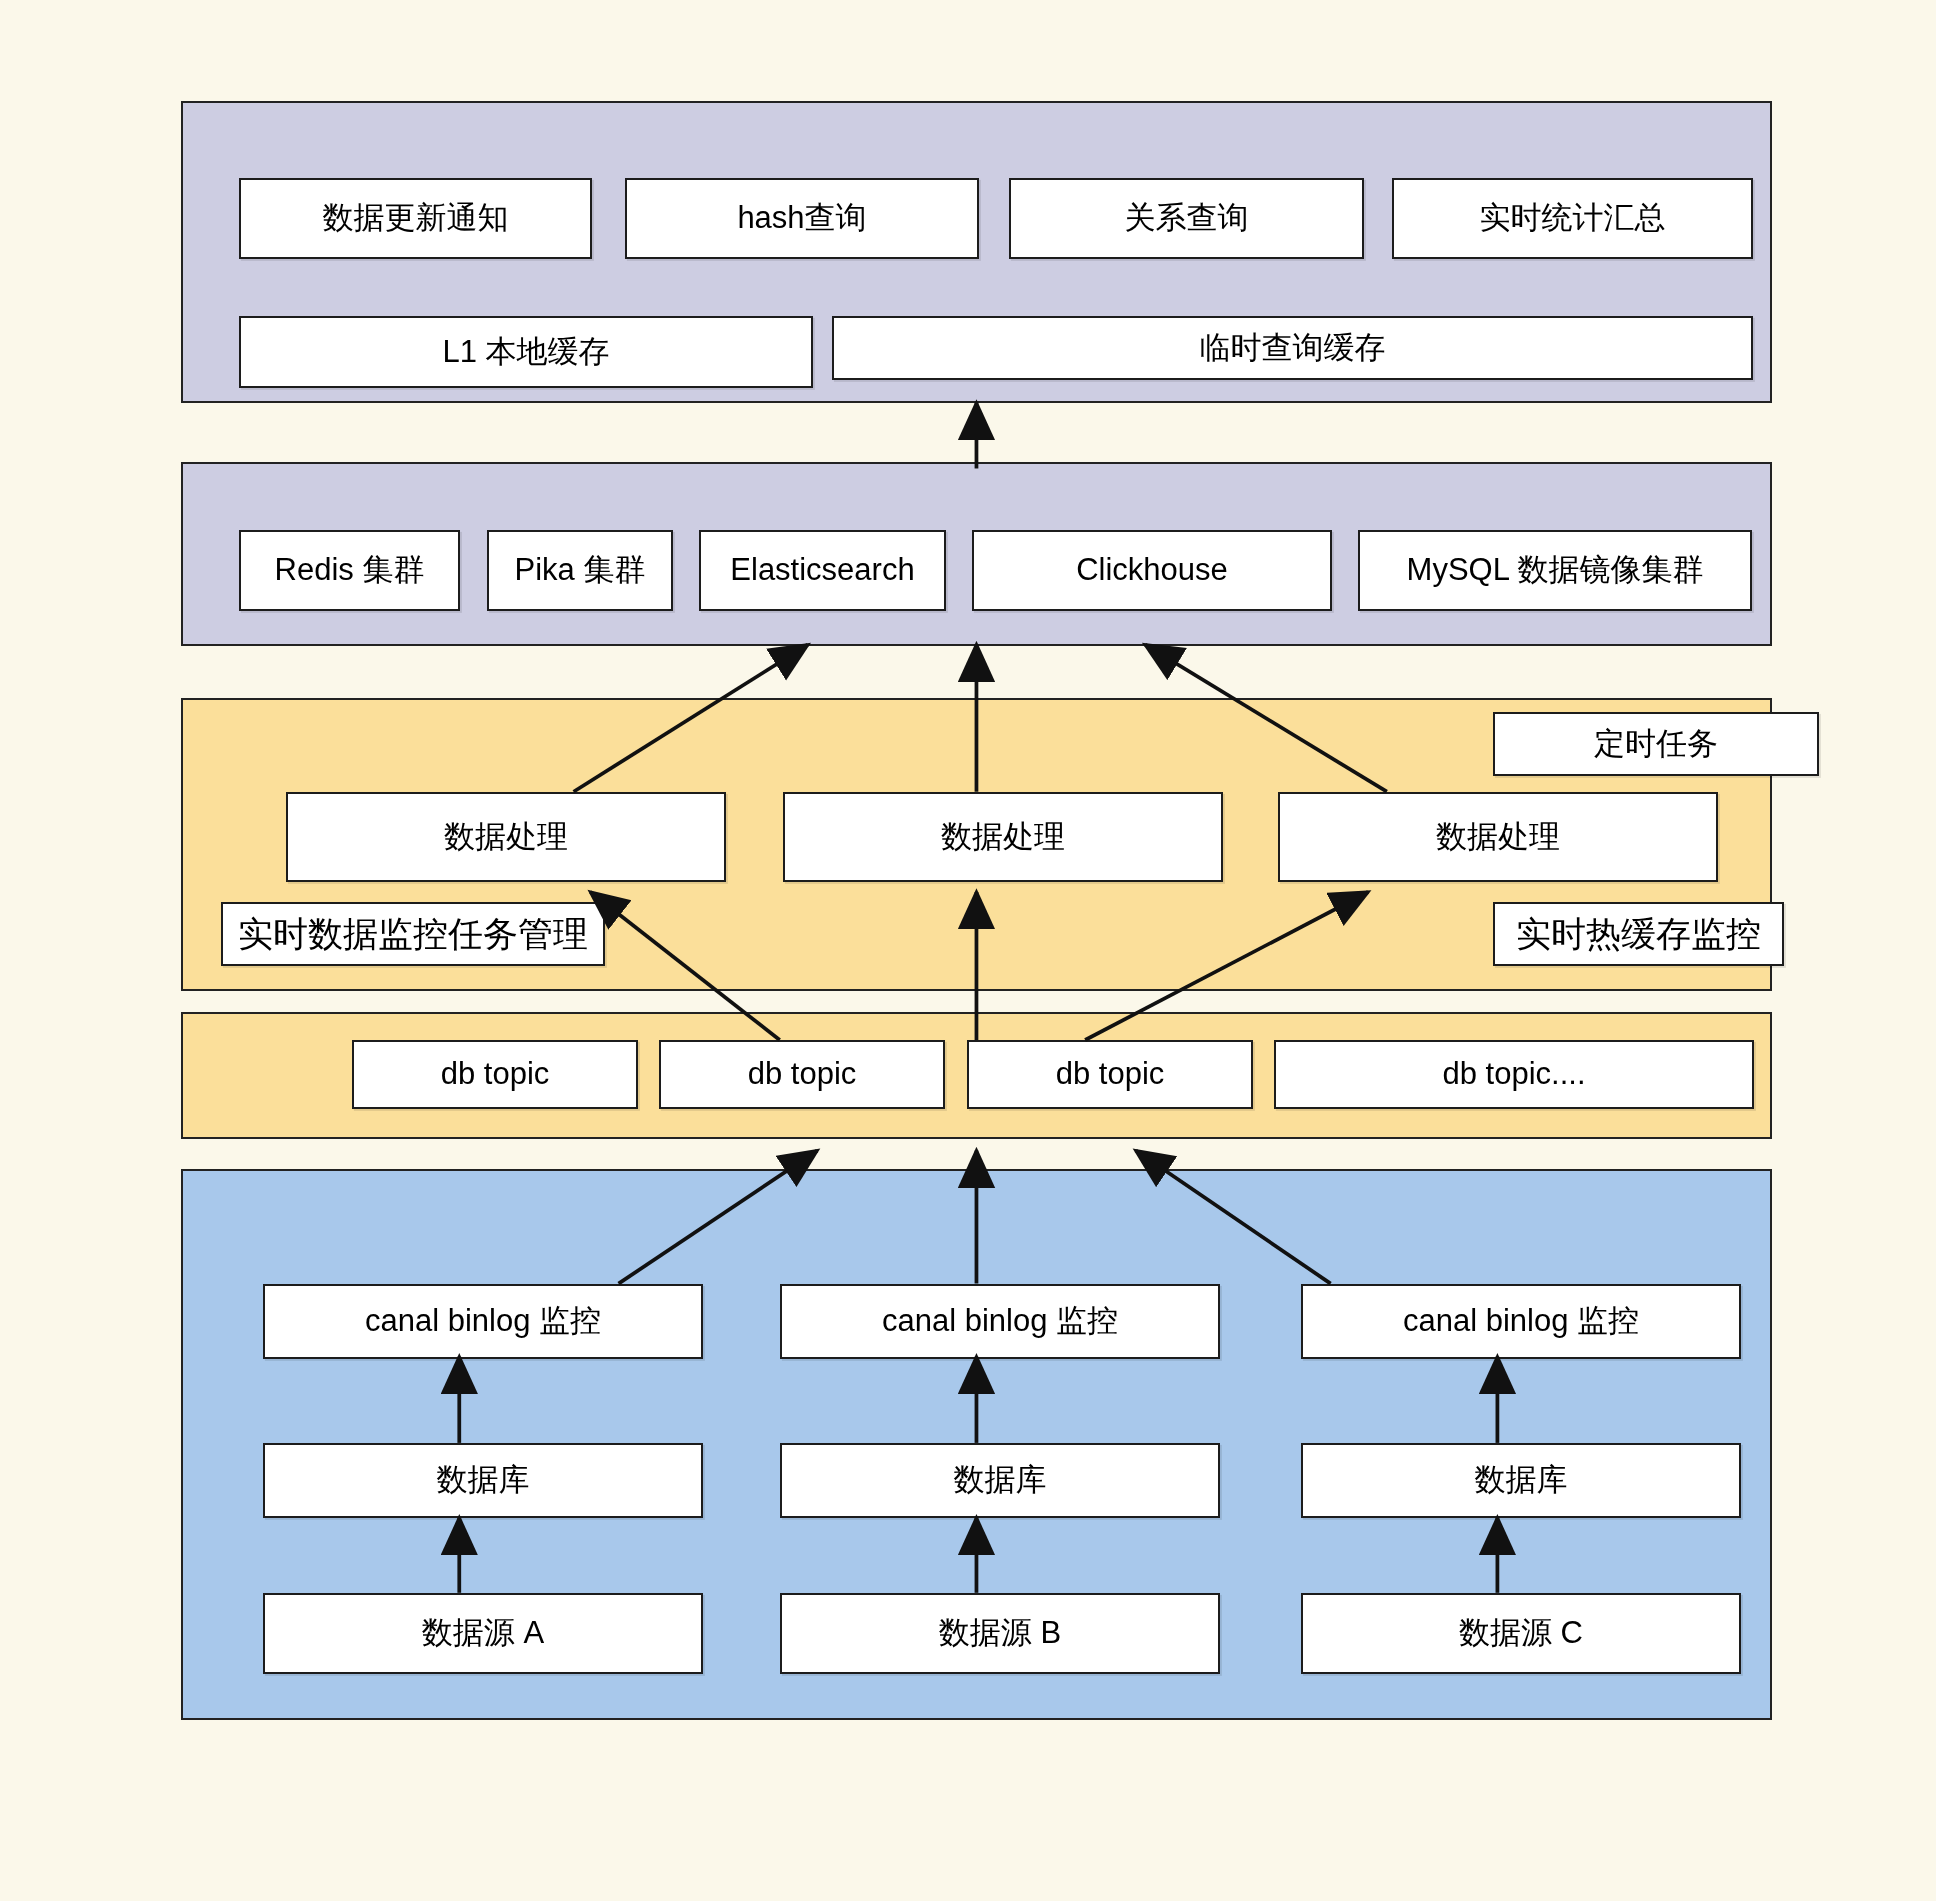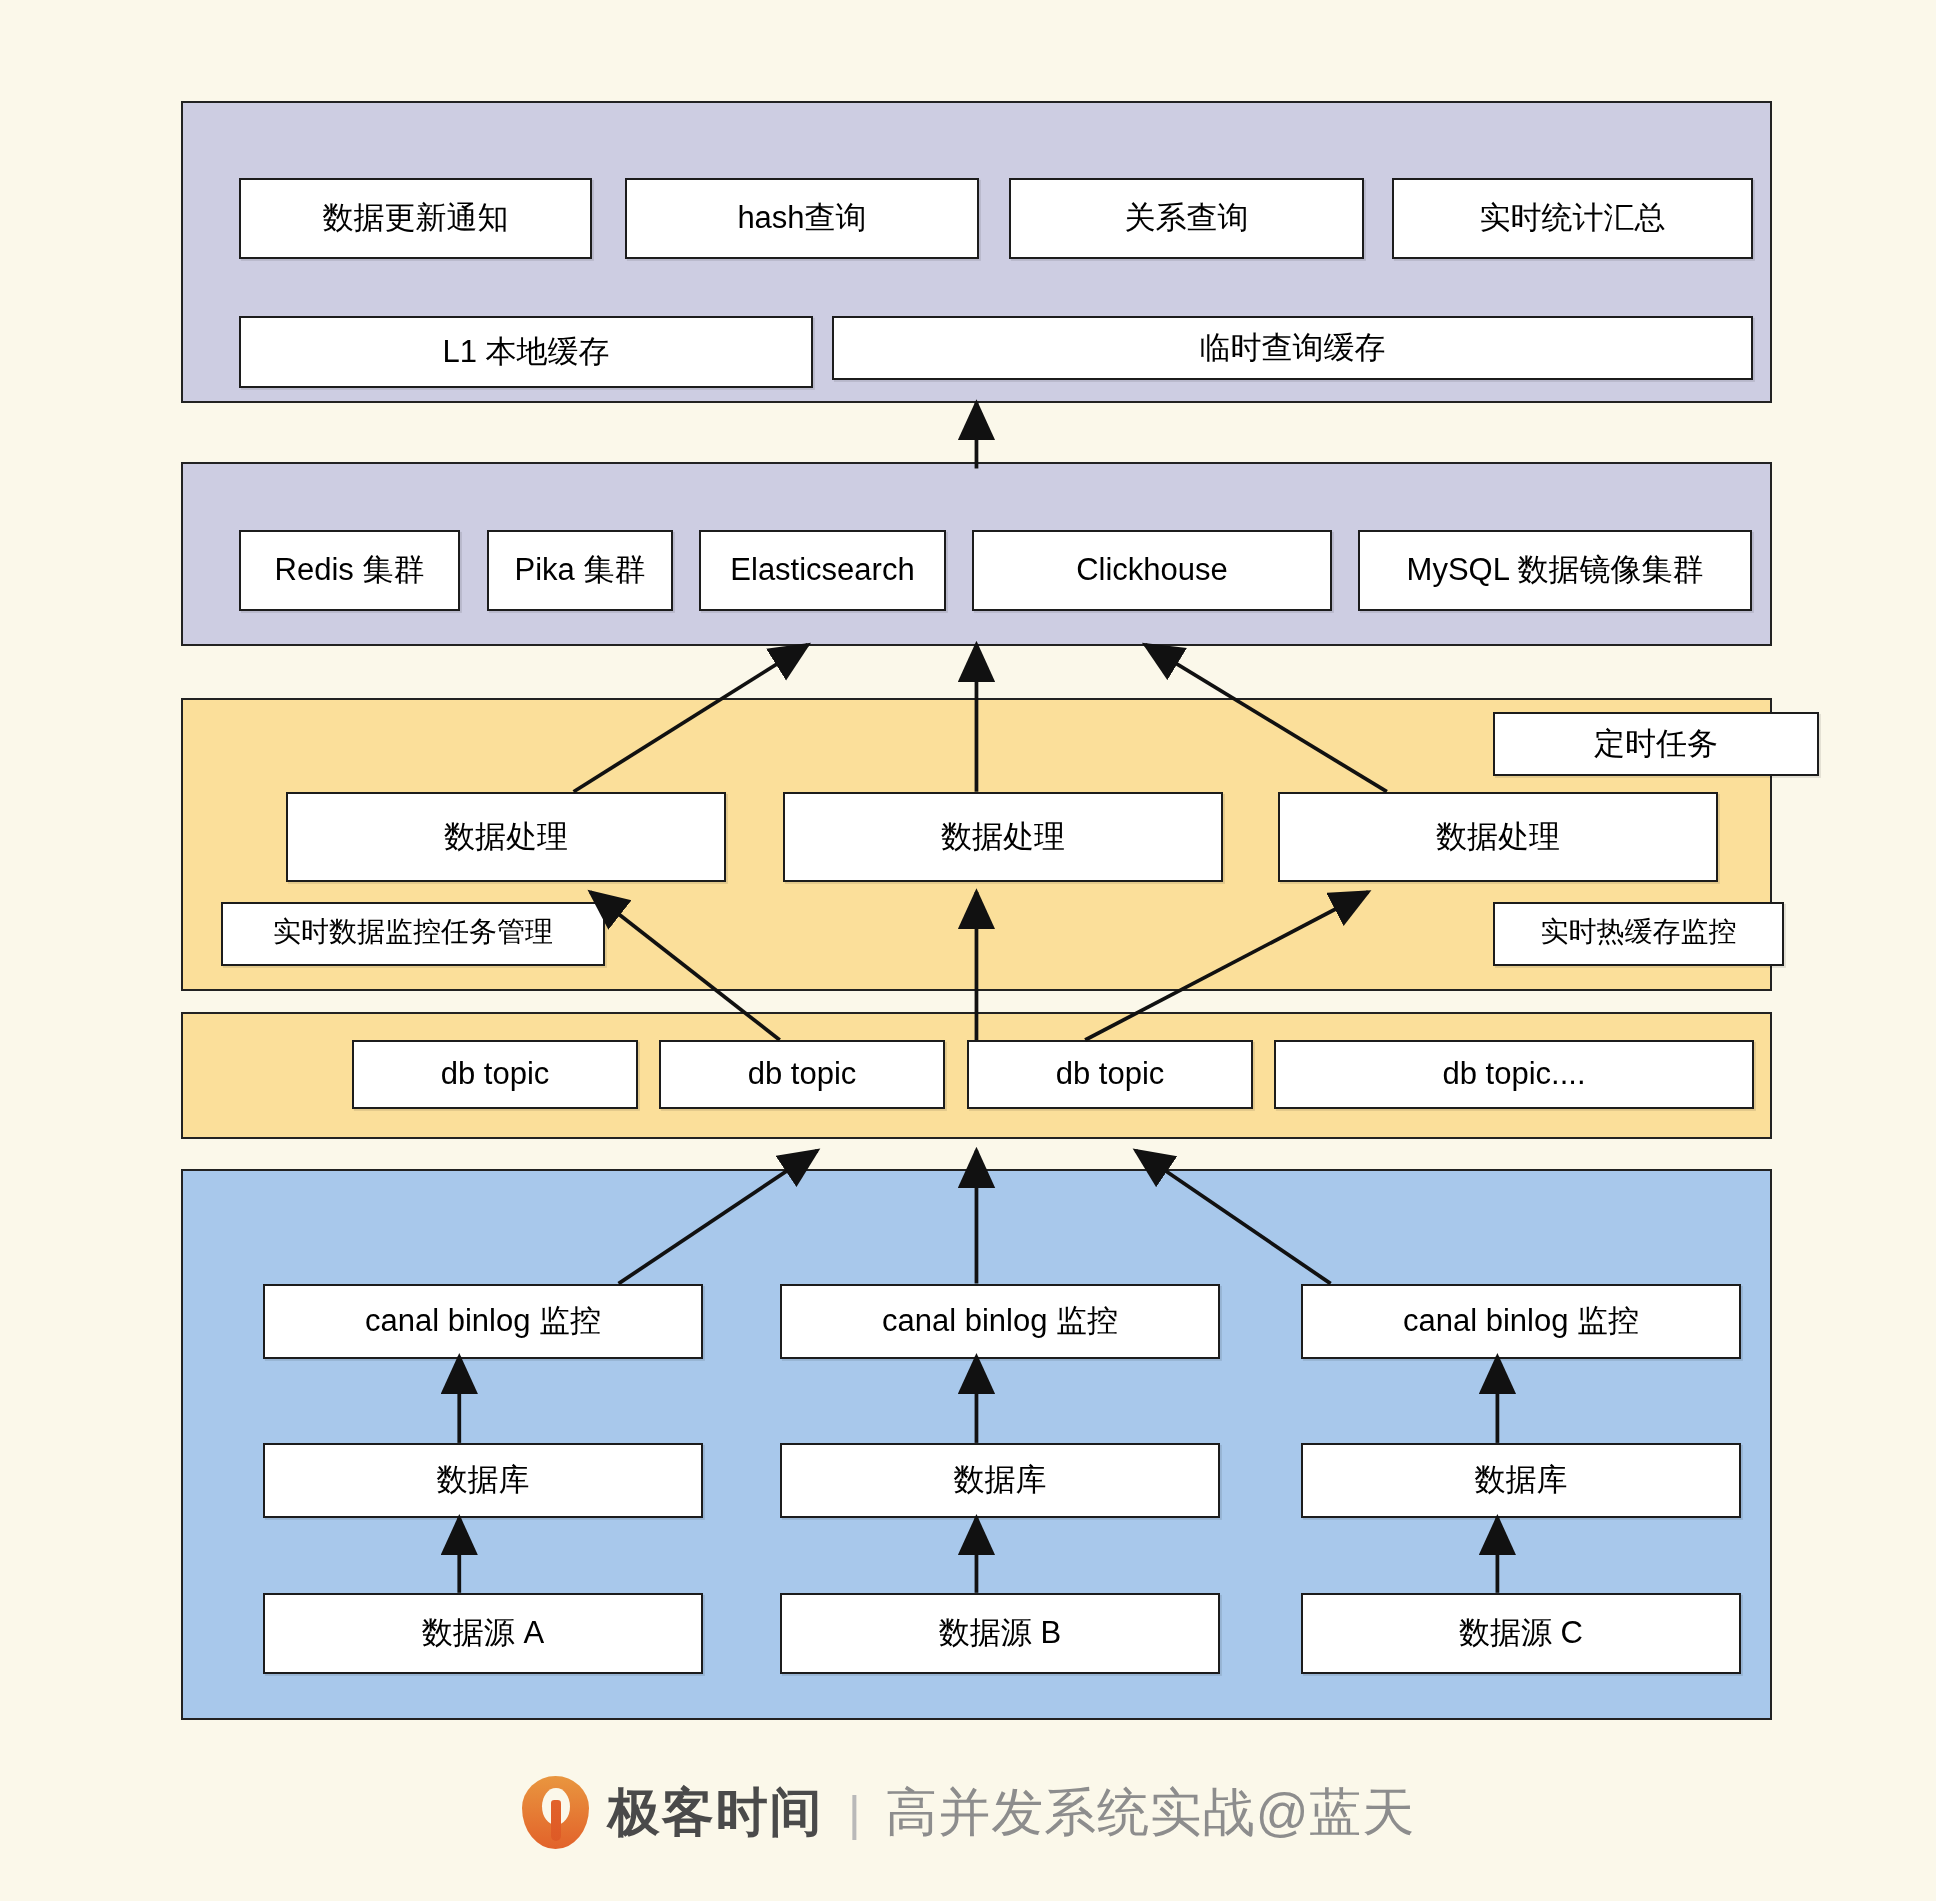--- a/index.html
+++ b/index.html
@@ -62,21 +62,21 @@
     align-items: center;
     justify-content: center;
     font-size: 31px;
     line-height: 1.1;
     color: #000;
     text-align: center;
     z-index: 3;
     box-shadow: 1.9px 1.9px 0 rgba(0,0,0,0.10);
     margin-left: 24px;
   }
-  .node.sm { font-size: 28px; font-family: Liberation Mono, monospace; }
+  .node.sm { font-size: 35px; }
 
   
   #footer {
     position: absolute;
     left: 0;
     top: 1761px;
     width: 1937px;
     height: 103px;
     display: flex;
     align-items: center;
@@ -215,25 +215,15 @@
   <div class="node" style="left:239px; top:1593px; width:440px; height:81px;">数据源 A</div>
 
   <div class="node" style="left:756px; top:1284px; width:440px; height:75px;">canal binlog 监控</div>
   <div class="node" style="left:756px; top:1443px; width:440px; height:75px;">数据库</div>
   <div class="node" style="left:756px; top:1593px; width:440px; height:81px;">数据源 B</div>
 
   <div class="node" style="left:1277px; top:1284px; width:440px; height:75px;">canal binlog 监控</div>
   <div class="node" style="left:1277px; top:1443px; width:440px; height:75px;">数据库</div>
   <div class="node" style="left:1277px; top:1593px; width:440px; height:81px;">数据源 C</div>
 
-  <div id="footer">
-    <div id="logo-mark">
-      <div class="drop"></div>
-      <div class="inner"></div>
-      <div class="tail"></div>
-    </div>
-    <span class="brand-name">极客时间</span>
-    <span class="brand-divider">|</span>
-    <span class="brand-course">高并发系统实战@蓝天</span>
-  </div>
 
 </div>
 
 
 </body></html>

